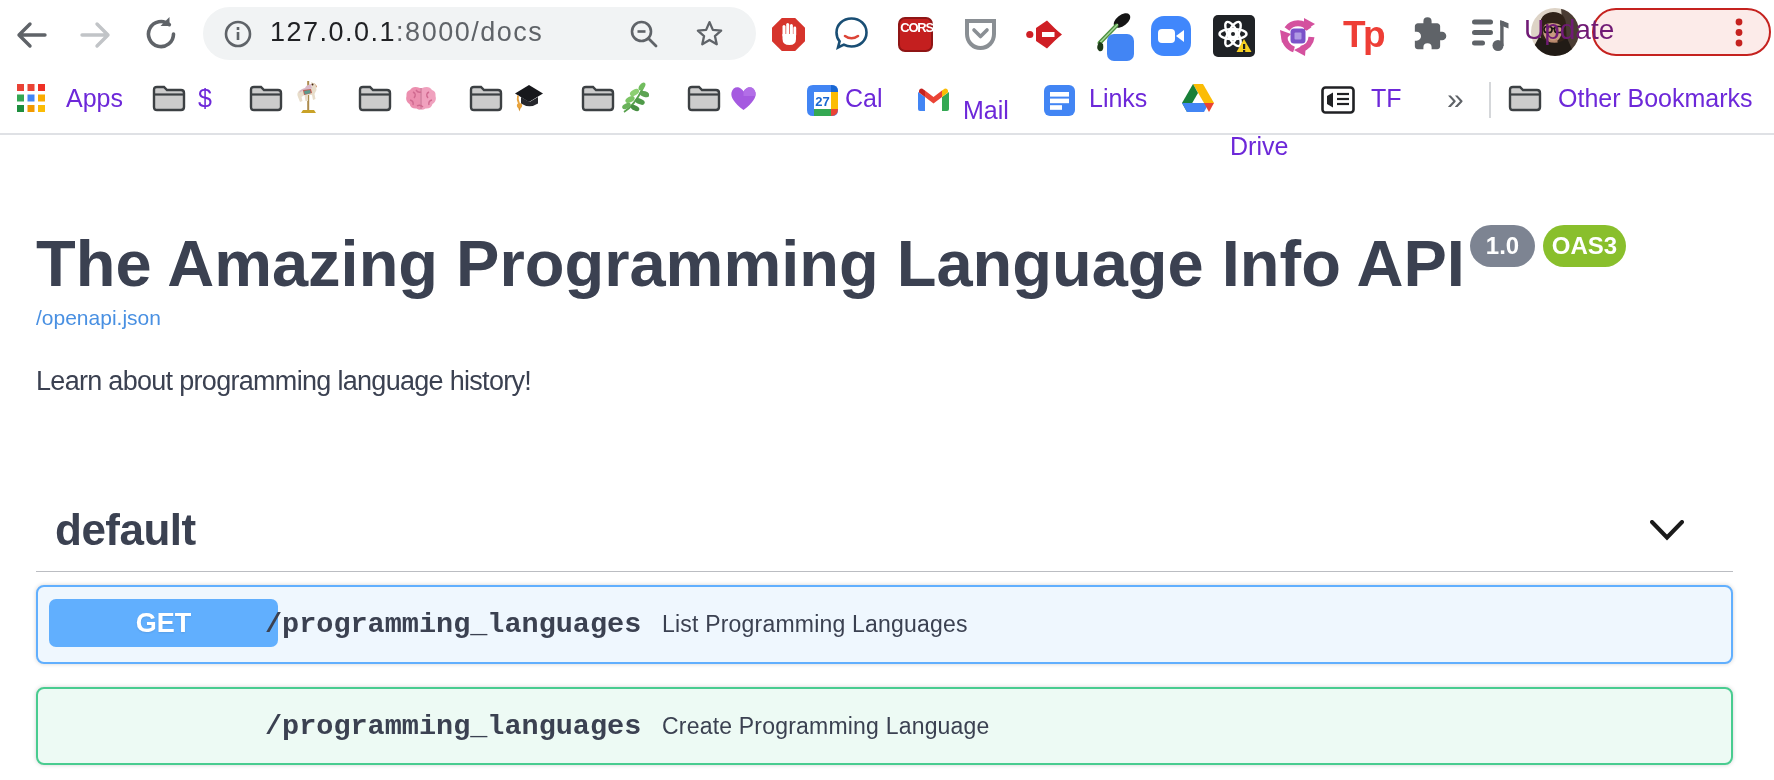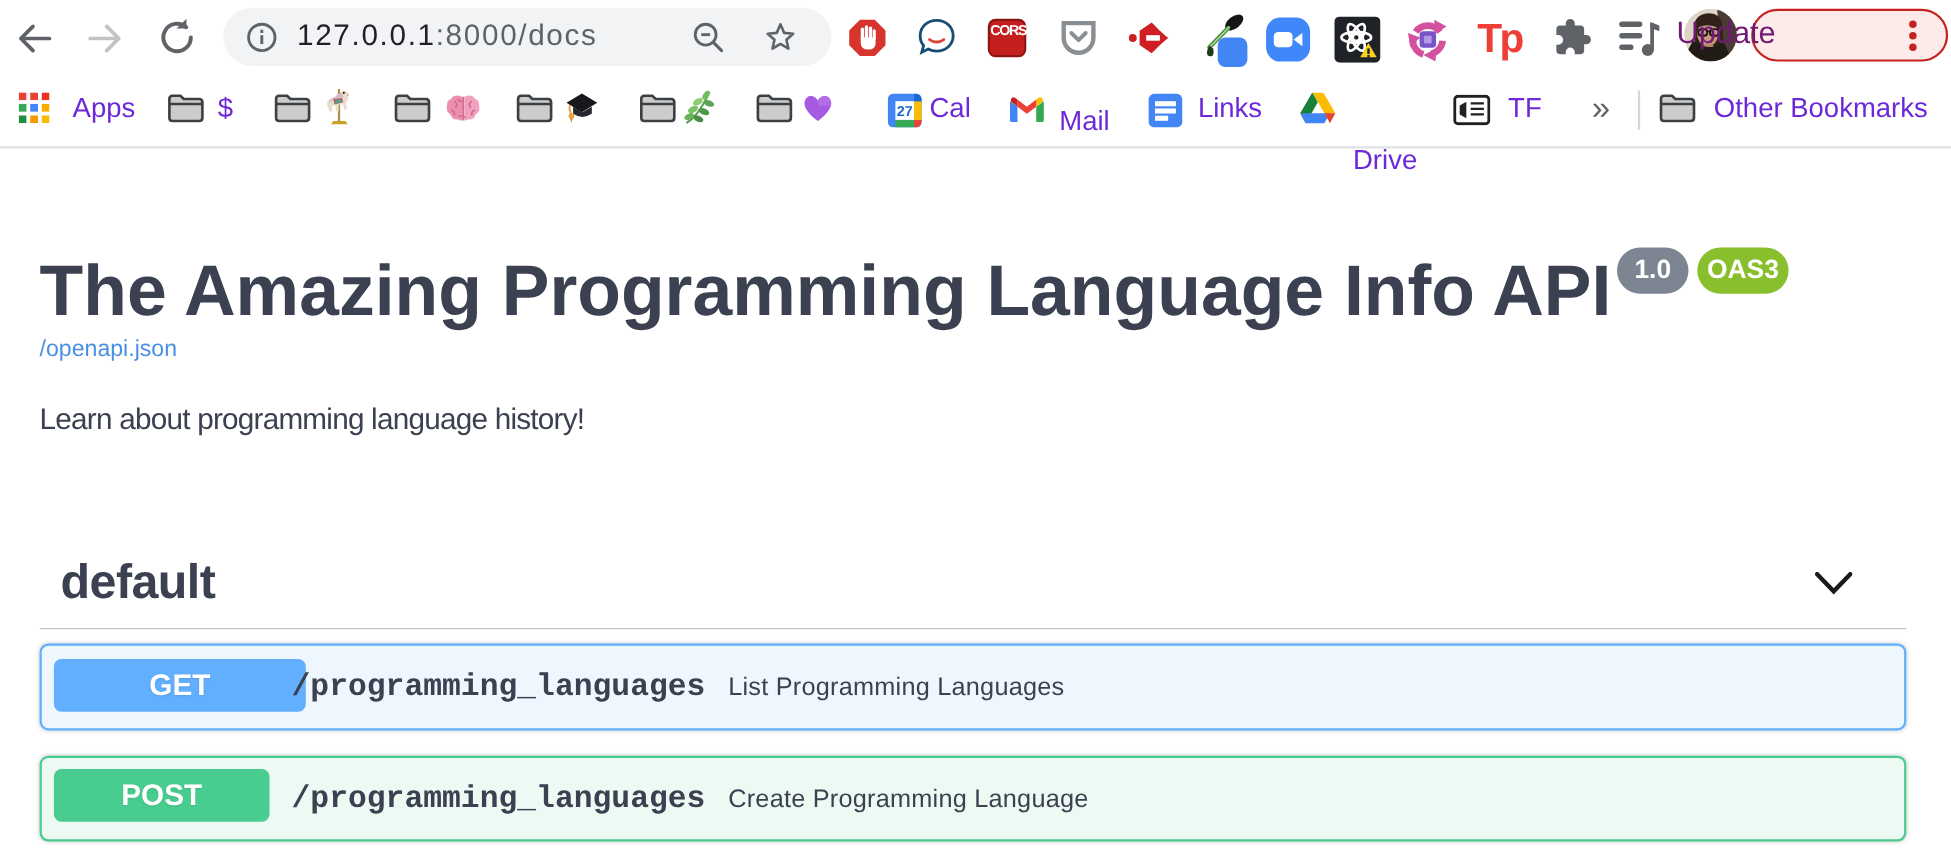--- a/index.html
+++ b/index.html
@@ -327,16 +327,15 @@
     <path d="M2 2 L17 17.5 L32 2" fill="none" stroke="#1b1b1b" stroke-width="4" stroke-linecap="round"></path>
   </svg>
   <div class="abs" style="left:36px;top:571px;width:1697px;height:1px;background:rgba(59,65,81,.35);"></div>
 
   <div class="abs" style="left:36px;top:585px;width:1697px;height:79px;border:2px solid #61affe;border-radius:8px;background:#eff7fe;box-shadow:0 0 4px rgba(0,0,0,.18);"></div>
   <div class="abs" style="left:49px;top:599px;width:229px;height:48px;border-radius:7px;background:#61affe;color:#fff;font-size:27px;font-weight:bold;text-align:center;line-height:48px;text-shadow:0 1px 2px rgba(0,0,0,.1);">GET</div>
   <div class="abs" style="left:265px;top:608px;font-size:28.5px;font-weight:bold;font-family:'Liberation Mono',monospace;color:#3b4151;">/programming_languages</div>
   <div class="abs" style="left:662px;top:611px;font-size:23px;letter-spacing:0.2px;color:#3b4151;">List Programming Languages</div>
 
   <div class="abs" style="left:36px;top:687px;width:1697px;height:78px;border:2px solid #49cc90;border-radius:8px;background:#edfaf4;box-shadow:0 0 4px rgba(0,0,0,.18);"></div>
-  <div class="abs" style="left:49px;top:699px;width:196px;height:48px;border-radius:7px;background:#49cc90;color:#fff;font-size:27px;font-weight:bold;text-align:center;line-height:48px;text-shadow:0 1px 2px rgba(0,0,0,.1);">POST</div>
   <div class="abs" style="left:265px;top:710px;font-size:28.5px;font-weight:bold;font-family:'Liberation Mono',monospace;color:#3b4151;">/programming_languages</div>
   <div class="abs" style="left:662px;top:713px;font-size:23px;letter-spacing:0.2px;color:#3b4151;">Create Programming Language</div>
 </div>
 
 </body></html>

